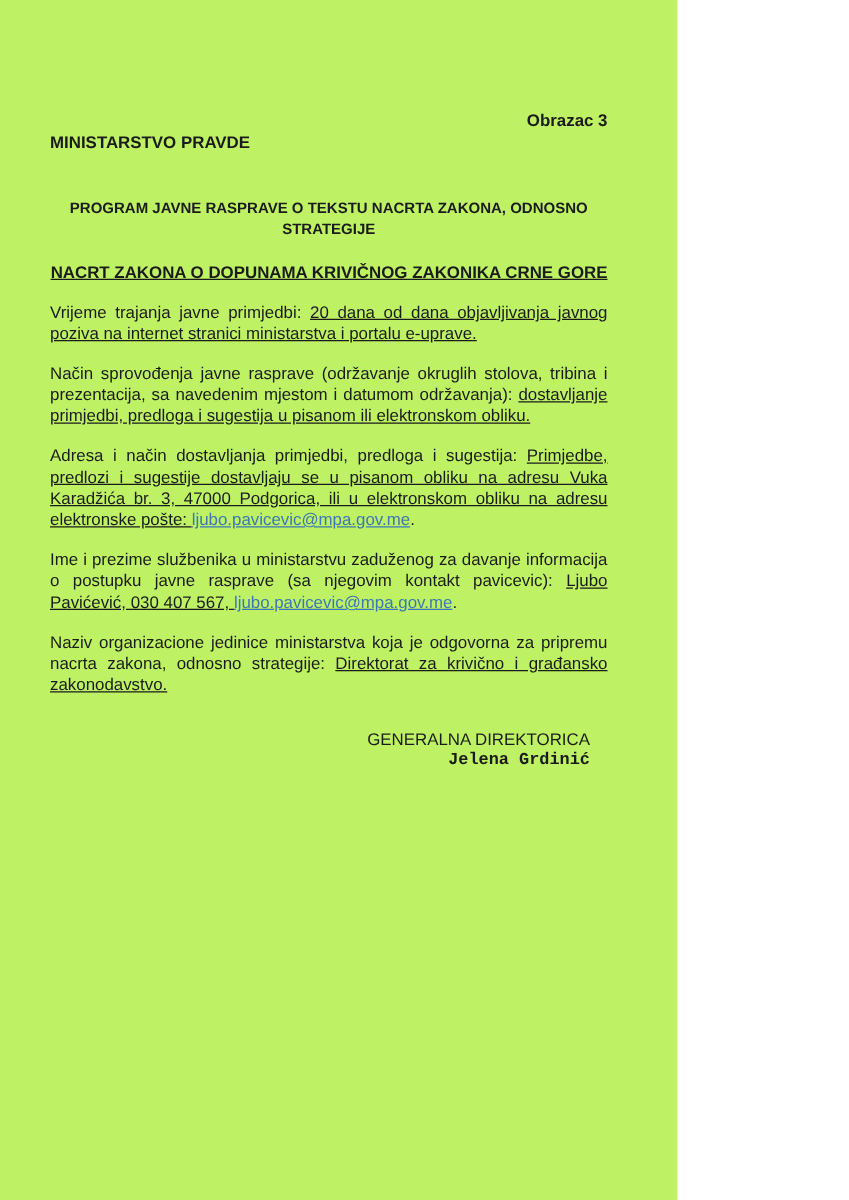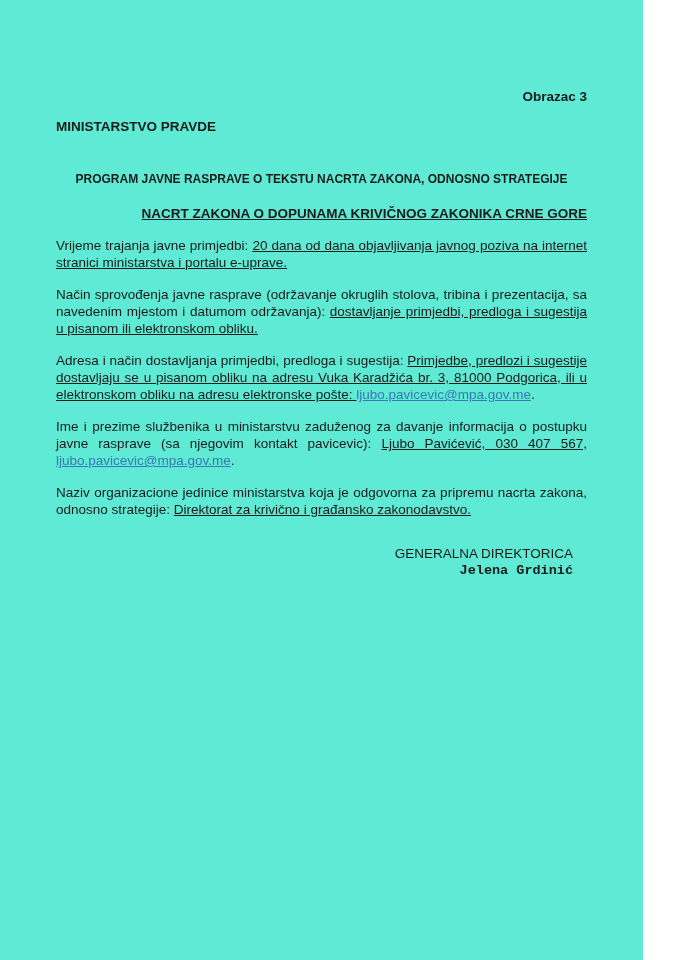--- a/index.html
+++ b/index.html
@@ -2,37 +2,37 @@
 <html style="--link-blue: #3b78b5;"><head>
 <meta charset="utf-8">
 <style>
   html, body {
     margin: 0;
     padding: 0;
     background: #ffffff;
   }
   .page {
     position: relative;
-    width: 643px;
+    width: 542px;
     height: 960px;
     box-sizing: border-box;
-    background: #5eead4;
-    padding: 88px 56px 0 56px;
+    background: #bef264;
+    padding: 88px 56px 0 40px;
     font-family: "Liberation Sans", sans-serif;
     font-size: 13.5px;
     line-height: 17px;
     color: #1b1b1b;
   }
   .form-label {
     text-align: right;
     font-weight: bold;
   }
   .ministry {
     font-weight: bold;
-    margin-top: 13px;
+    margin-top: 0;
   }
   .doc-title {
     margin: 36px 0 0 0;
     text-align: center;
     font-weight: bold;
     font-size: 12px;
     line-height: 17px;
   }
   .doc-subtitle {
     margin: 17px 0 0 0;
@@ -77,21 +77,21 @@
   <div class="ministry">MINISTARSTVO PRAVDE</div>
 
   <h1 class="doc-title">PROGRAM JAVNE RASPRAVE O TEKSTU NACRTA ZAKONA, ODNOSNO STRATEGIJE</h1>
 
   <h2 class="doc-subtitle">NACRT ZAKONA O DOPUNAMA KRIVIČNOG ZAKONIKA CRNE GORE</h2>
 
   <p class="para"><span>Vrijeme trajanja javne primjedbi: </span><span class="u">20 dana od dana objavljivanja javnog poziva na internet stranici ministarstva i portalu e-uprave.</span></p>
 
   <p class="para"><span>Način sprovođenja javne rasprave (održavanje okruglih stolova, tribina i prezentacija, sa navedenim mjestom i datumom održavanja): </span><span class="u">dostavljanje primjedbi, predloga i sugestija u pisanom ili elektronskom obliku.</span></p>
 
-  <p class="para"><span>Adresa i način dostavljanja primjedbi, predloga i sugestija: </span><span class="u">Primjedbe, predlozi i sugestije dostavljaju se u pisanom obliku na adresu Vuka Karadžića br. 3, 81000 Podgorica, ili u elektronskom obliku na adresu elektronske pošte: </span><a class="link" href="#">ljubo.pavicevic@mpa.gov.me</a><span>.</span></p>
+  <p class="para"><span>Adresa i način dostavljanja primjedbi, predloga i sugestija: </span><span class="u">Primjedbe, predlozi i sugestije dostavljaju se u pisanom obliku na adresu Vuka Karadžića br. 3, 47000 Podgorica, ili u elektronskom obliku na adresu elektronske pošte: </span><a class="link" href="#">ljubo.pavicevic@mpa.gov.me</a><span>.</span></p>
 
   <p class="para"><span>Ime i prezime službenika u ministarstvu zaduženog za davanje informacija o postupku javne rasprave (sa njegovim kontakt pavicevic): </span><span class="u">Ljubo Pavićević, 030 407 567, </span><a class="link" href="#">ljubo.pavicevic@mpa.gov.me</a><span>.</span></p>
 
   <p class="para"><span>Naziv organizacione jedinice ministarstva koja je odgovorna za pripremu nacrta zakona, odnosno strategije: </span><span class="u">Direktorat za krivično i građansko zakonodavstvo.</span></p>
 
   <div class="sig-wrap">
     <div class="sig-inner">
       <div class="sig-role">GENERALNA DIREKTORICA</div>
       <div class="sig-name">Jelena Grdinić</div>
     </div>

